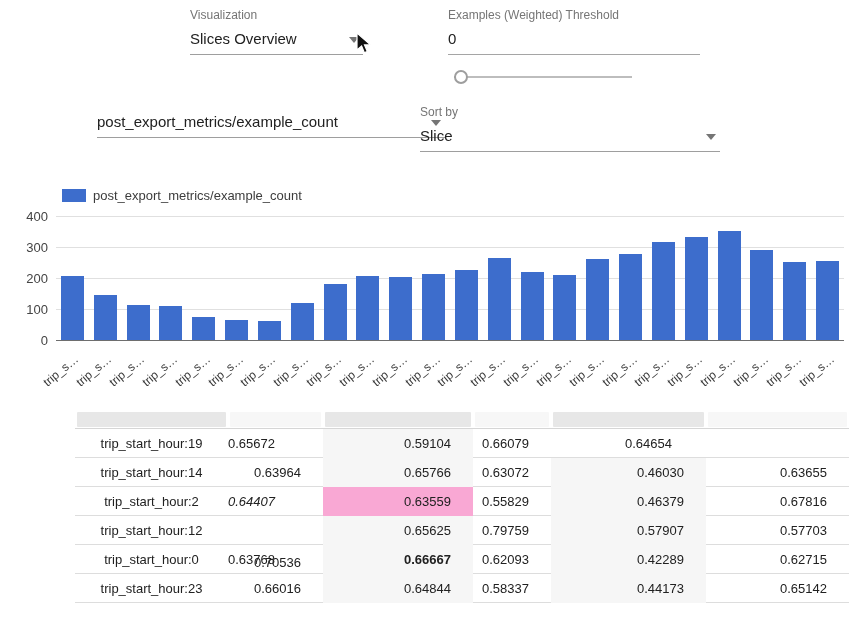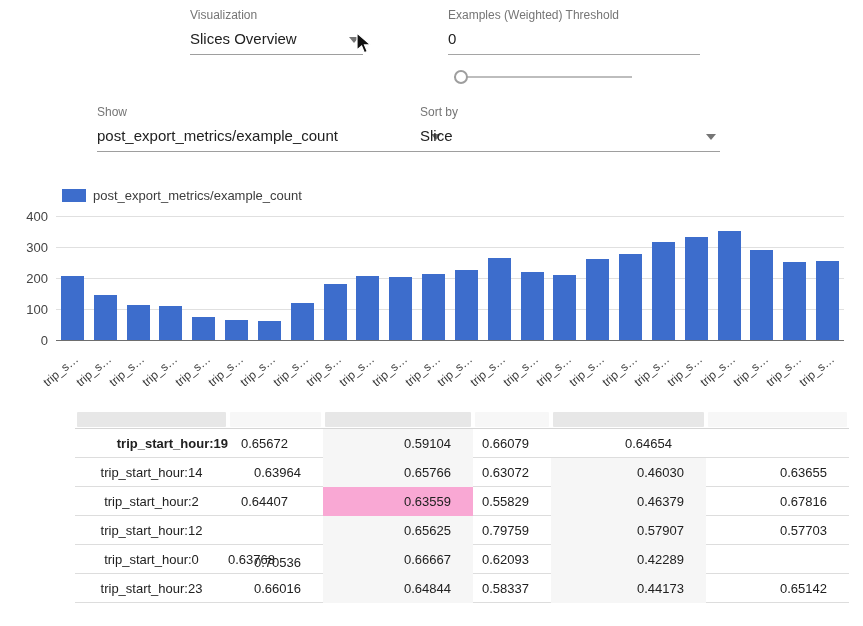--- a/index.html
+++ b/index.html
@@ -69,21 +69,20 @@
   <div class="ctl" id="threshold-control">
     <div class="ctl-label">Examples (Weighted) Threshold</div>
     <div class="ctl-value">0</div>
   </div>
   <div id="slider">
     <div class="slider-track"></div>
     <div class="slider-handle"></div>
   </div>
 
   <div class="ctl" id="show-control">
-    <div class="ctl-label">Show</div>
     <div class="ctl-value">
       <span>post_export_metrics/example_count</span>
       <span class="dd-arrow"></span>
     </div>
   </div>
 
   <div class="ctl" id="sort-control">
     <div class="ctl-label">Sort by</div>
     <div class="ctl-value">
       <span>Slice</span>
@@ -181,56 +180,57 @@
         </div>
         <div class="filter-cell" style="width: 155px;">
           <div class="filter-box" style="background: rgb(231, 231, 231);"></div>
         </div>
         <div class="filter-cell" style="width: 143px;">
           <div class="filter-box" style="background: rgb(247, 247, 247);"></div>
         </div>
       </div>
     <div class="tbody">
         <div class="trow">
-          <div class="td" style="width: 153px; text-align: right; font-weight: bold;">trip_start_hour:19</div>
-          <div class="td" style="width: 95px; text-align: center; padding-right: 22px;">0.65672</div>
+          <div class="td" style="width: 153px; text-align: center;">trip_start_hour:19</div>
+          <div class="td" style="width: 95px; text-align: left; padding-right: 22px;">0.65672</div>
           <div class="td" style="width: 150px; text-align: right; padding-right: 22px; background: rgb(246, 246, 246);">0.59104</div>
           <div class="td" style="width: 78px; text-align: right; padding-right: 22px;">0.66079</div>
           <div class="td" style="width: 143px; text-align: right; padding-right: 22px;">0.64654</div>
         </div>
         <div class="trow">
           <div class="td" style="width: 153px; text-align: center;">trip_start_hour:14</div>
           <div class="td" style="width: 95px; text-align: right; padding-right: 22px;">0.63964</div>
           <div class="td" style="width: 150px; text-align: right; padding-right: 22px; background: rgb(246, 246, 246);">0.65766</div>
           <div class="td" style="width: 78px; text-align: right; padding-right: 22px;">0.63072</div>
           <div class="td" style="width: 155px; text-align: right; padding-right: 22px; background: rgb(246, 246, 246);">0.46030</div>
           <div class="td" style="width: 143px; text-align: right; padding-right: 22px;">0.63655</div>
         </div>
         <div class="trow">
           <div class="td" style="width: 153px; text-align: center;">trip_start_hour:2</div>
-          <div class="td" style="width: 95px; text-align: center; padding-right: 22px;">0.64407</div>
+          <div class="td" style="width: 95px; text-align: left; padding-right: 22px; font-style: italic;">0.64407</div>
           <div class="td" style="width: 150px; text-align: right; padding-right: 22px; background: #f9a8d4;">0.63559</div>
           <div class="td" style="width: 78px; text-align: right; padding-right: 22px;">0.55829</div>
           <div class="td" style="width: 155px; text-align: right; padding-right: 22px; background: rgb(246, 246, 246);">0.46379</div>
           <div class="td" style="width: 143px; text-align: right; padding-right: 22px;">0.67816</div>
         </div>
         <div class="trow">
           <div class="td" style="width: 153px; text-align: center;">trip_start_hour:12</div>
           <div class="td" style="width: 95px; text-align: right; padding-right: 22px; margin-top: 32px;">0.70536</div>
           <div class="td" style="width: 150px; text-align: right; padding-right: 22px; background: rgb(246, 246, 246);">0.65625</div>
           <div class="td" style="width: 78px; text-align: right; padding-right: 22px;">0.79759</div>
           <div class="td" style="width: 155px; text-align: right; padding-right: 22px; background: rgb(246, 246, 246);">0.57907</div>
           <div class="td" style="width: 143px; text-align: right; padding-right: 22px;">0.57703</div>
         </div>
         <div class="trow">
           <div class="td" style="width: 153px; text-align: center;">trip_start_hour:0</div>
           <div class="td" style="width: 95px; padding-right: 22px;">0.63768</div>
-          <div class="td" style="width: 150px; text-align: right; padding-right: 22px; background: rgb(246, 246, 246);">0.66667</div>
+          <div class="td" style="width: 150px; text-align: right; padding-right: 22px; background: rgb(246, 246, 246); font-weight: bold;">0.66667</div>
           <div class="td" style="width: 78px; text-align: right; padding-right: 22px;">0.62093</div>
           <div class="td" style="width: 155px; text-align: right; padding-right: 22px; background: rgb(246, 246, 246);">0.42289</div>
+          <div class="td" style="width: 143px; text-align: right; padding-right: 22px;">0.62715</div>
         </div>
         <div class="trow">
           <div class="td" style="width: 153px; text-align: center;">trip_start_hour:23</div>
           <div class="td" style="width: 95px; text-align: right; padding-right: 22px;">0.66016</div>
           <div class="td" style="width: 150px; text-align: right; padding-right: 22px; background: rgb(246, 246, 246);">0.64844</div>
           <div class="td" style="width: 78px; text-align: right; padding-right: 22px;">0.58337</div>
           <div class="td" style="width: 155px; text-align: right; padding-right: 22px; background: rgb(246, 246, 246);">0.44173</div>
           <div class="td" style="width: 143px; text-align: right; padding-right: 22px;">0.65142</div>
         </div>
       </div>

